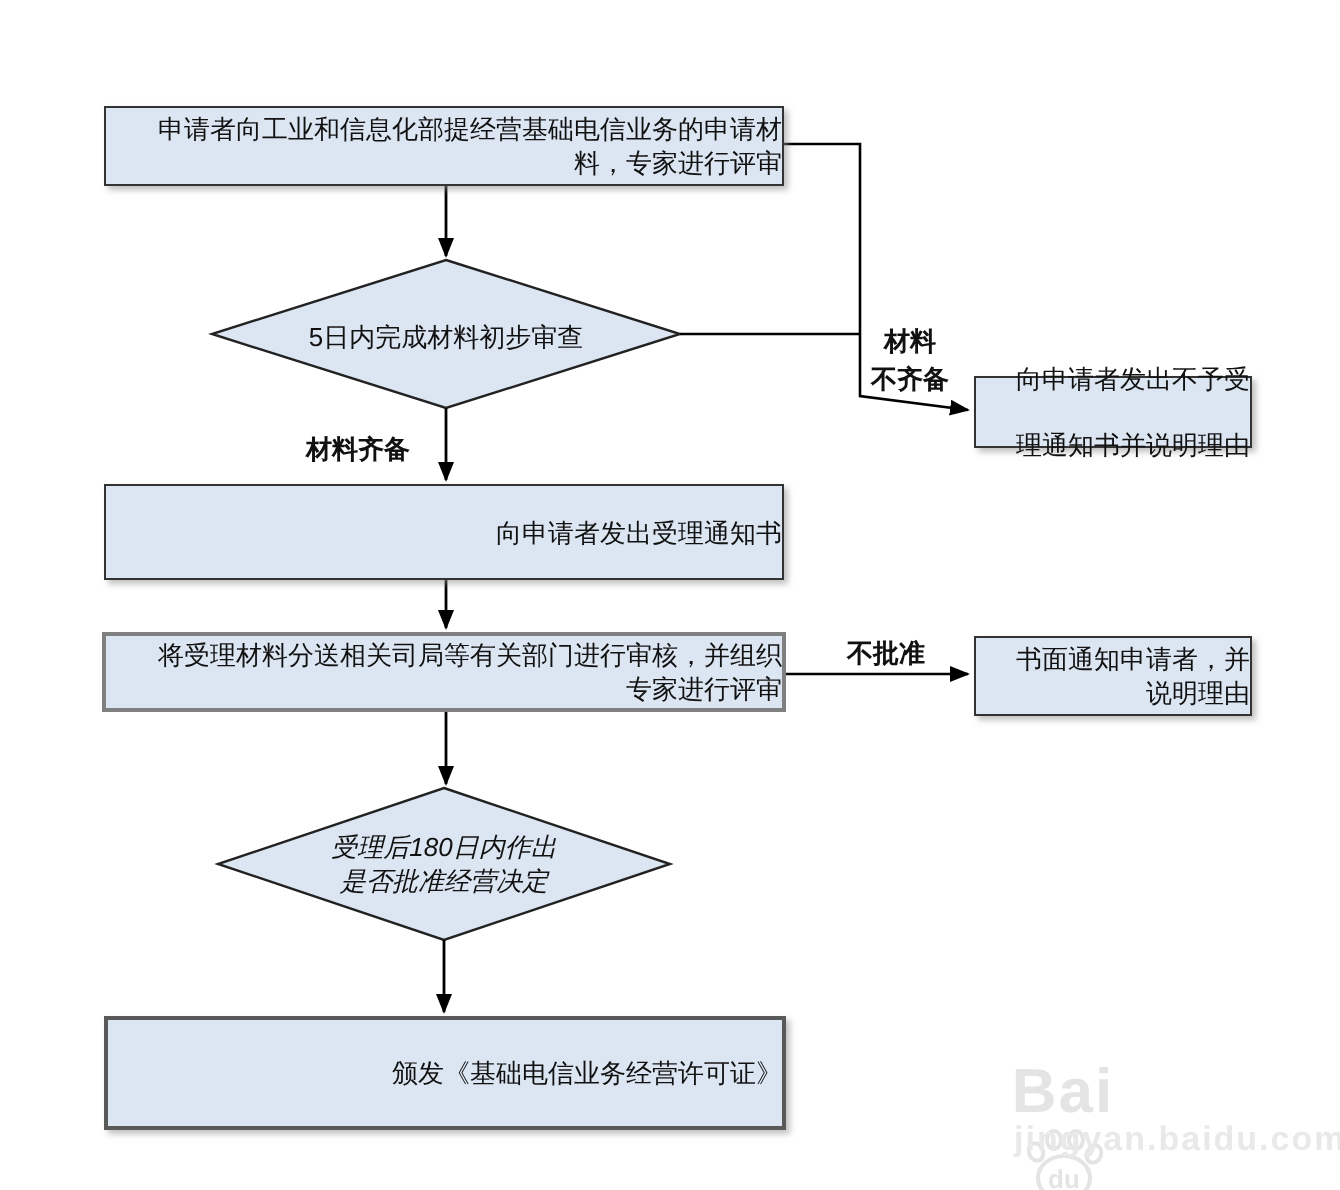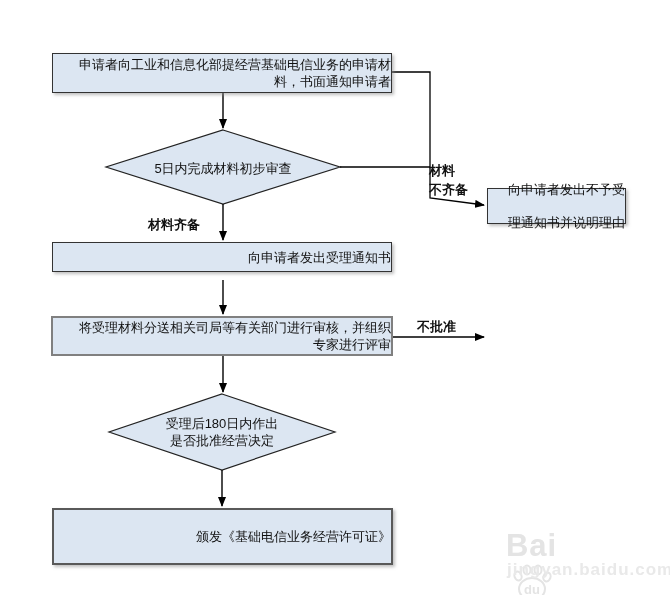--- a/index.html
+++ b/index.html
@@ -43,20 +43,21 @@
     font-size: 13px;
     line-height: 17px;
     color: #111111;
     text-align: center;
   }
   .edge-label {
     position: absolute;
     font-size: 13px;
     font-weight: bold;
     color: #111111;
+    text-align: center;
     line-height: 19px;
   }
   .wm-brand {
     position: absolute;
     left: 503px; top: 528px;
     display: flex;
     align-items: center;
     color: #e4e4e4;
     font-weight: bold;
     flex-direction: column;
@@ -94,45 +95,49 @@
     <line x1="222" y1="470" x2="222" y2="506" stroke="#000" stroke-width="1.4" marker-end="url(#arw)"></line>
 
     <polyline points="392,72 430,72 430,198 484,205" fill="none" stroke="#000" stroke-width="1.3" marker-end="url(#arw)"></polyline>
     <line x1="340" y1="167" x2="430" y2="167" stroke="#000" stroke-width="1.3"></line>
 
     <line x1="393" y1="337" x2="484" y2="337" stroke="#000" stroke-width="1.3" marker-end="url(#arw)"></line>
   </svg>
 
   <div class="node" style="left:52px; top:53px; width:340px; height:40px;">
     <div class="ln">申请者向工业和信息化部提经营基础电信业务的申请材</div>
-    <div class="ln">料，书面通知申请者</div>
+    <div class="ln">料，专家进行评审</div>
   </div>
 
   <div class="node" style="left:487px; top:188px; width:139px; height:36px; line-height:16px;gap:17px;">
     <div class="ln">向申请者发出不予受</div>
     <div class="ln">理通知书并说明理由</div>
   </div>
 
-  <div class="node" style="left:52px; top:242px; width:340px; height:30px;">
+  <div class="node" style="left:52px; top:242px; width:340px; height:48px;">
     <div class="ln">向申请者发出受理通知书</div>
   </div>
 
   <div class="node node-gray" style="left:51px; top:316px; width:342px; height:40px;">
     <div class="ln">将受理材料分送相关司局等有关部门进行审核，并组织</div>
     <div class="ln">专家进行评审</div>
   </div>
 
+  <div class="node" style="left:487px; top:318px; width:139px; height:40px;">
+    <div class="ln">书面通知申请者，并</div>
+    <div class="ln">说明理由</div>
+  </div>
 
   <div class="node node-dark" style="left:52px; top:508px; width:341px; height:57px;">
     <div class="ln">颁发《基础电信业务经营许可证》</div>
   </div>
 
   <div class="diamond-text" style="left:113px; top:160px; width:220px;">5日内完成材料初步审查</div>
 
-  <div class="diamond-text" style="left:122px; top:415px; width:200px;">
+  <div class="diamond-text" style="left:122px; top:415px; width:200px;font-style:italic;">
     <div>受理后180日内作出</div>
     <div>是否批准经营决定</div>
   </div>
 
   <div class="edge-label" style="left:148px; top:215px; width:62px;">材料齐备</div>
 
   <div class="edge-label" style="left:429px; top:161px; width:52px;">
     <div>材料</div>
     <div>不齐备</div>
   </div>

